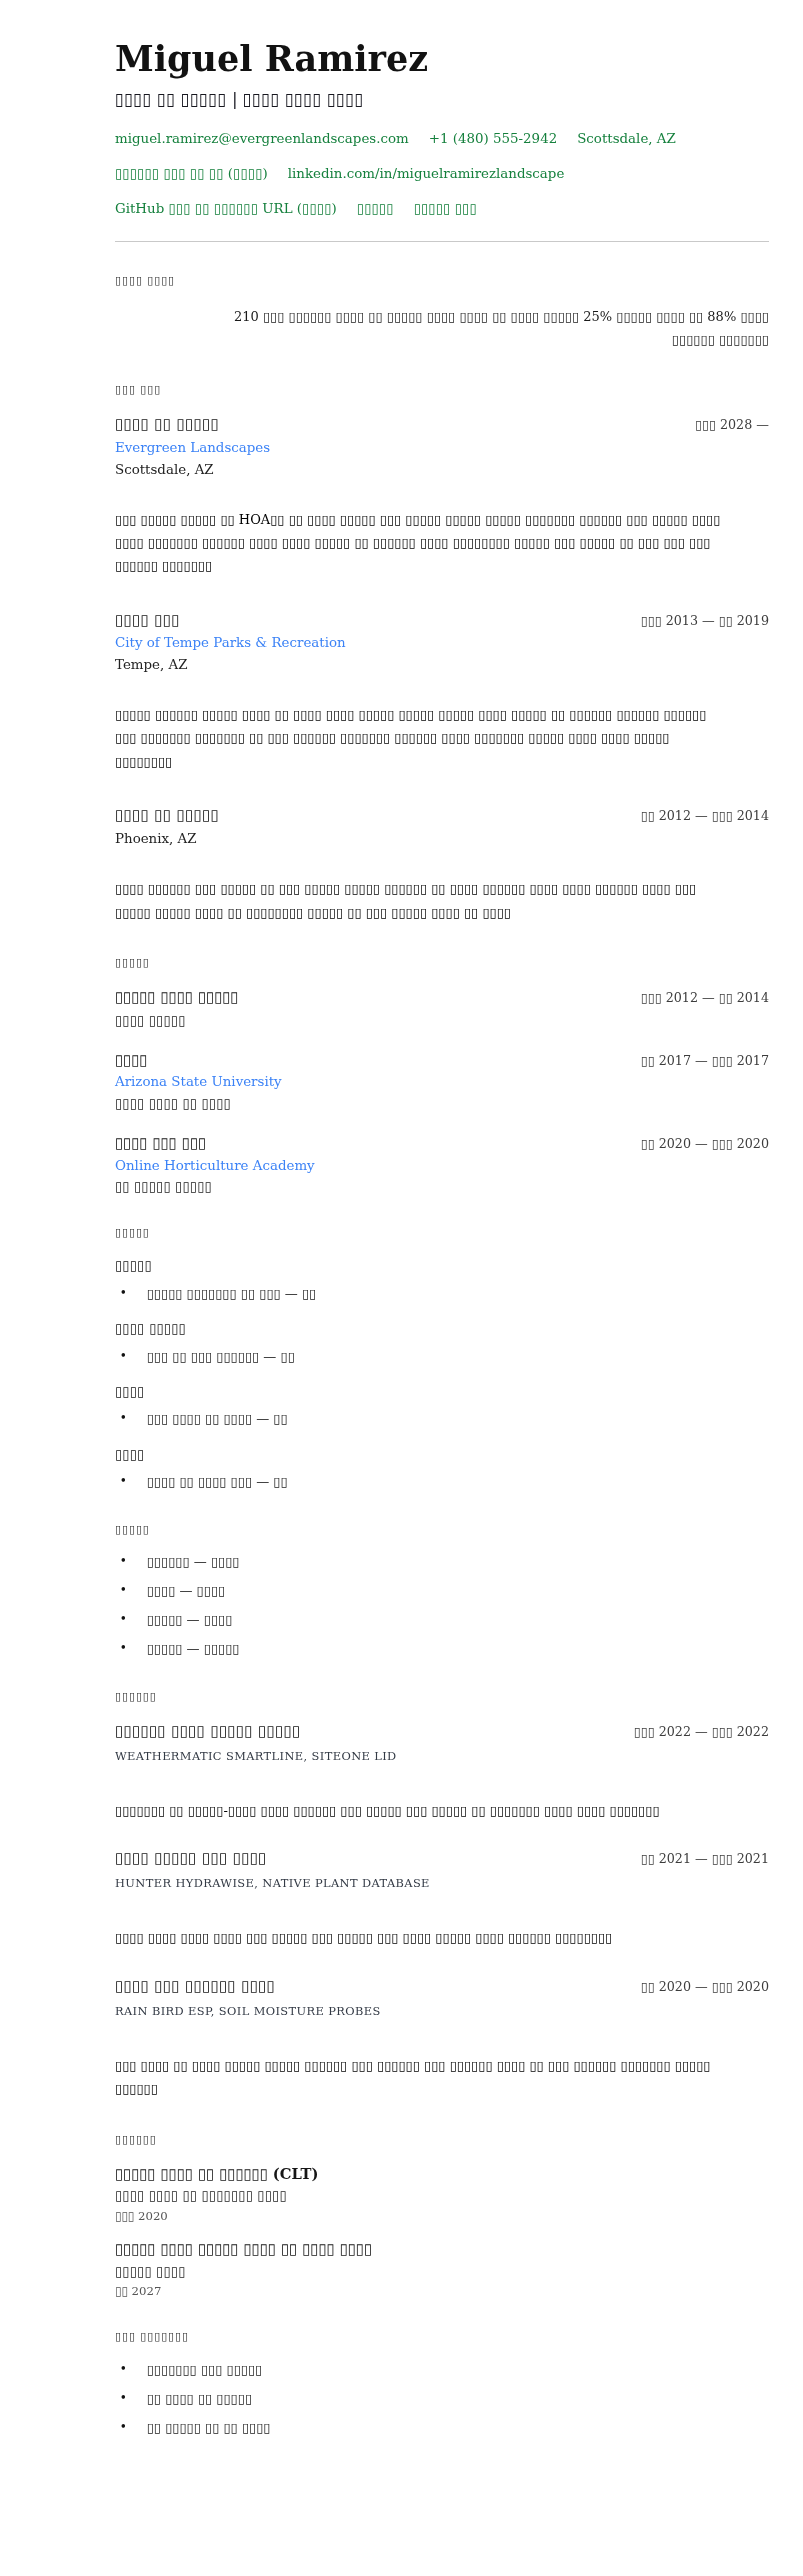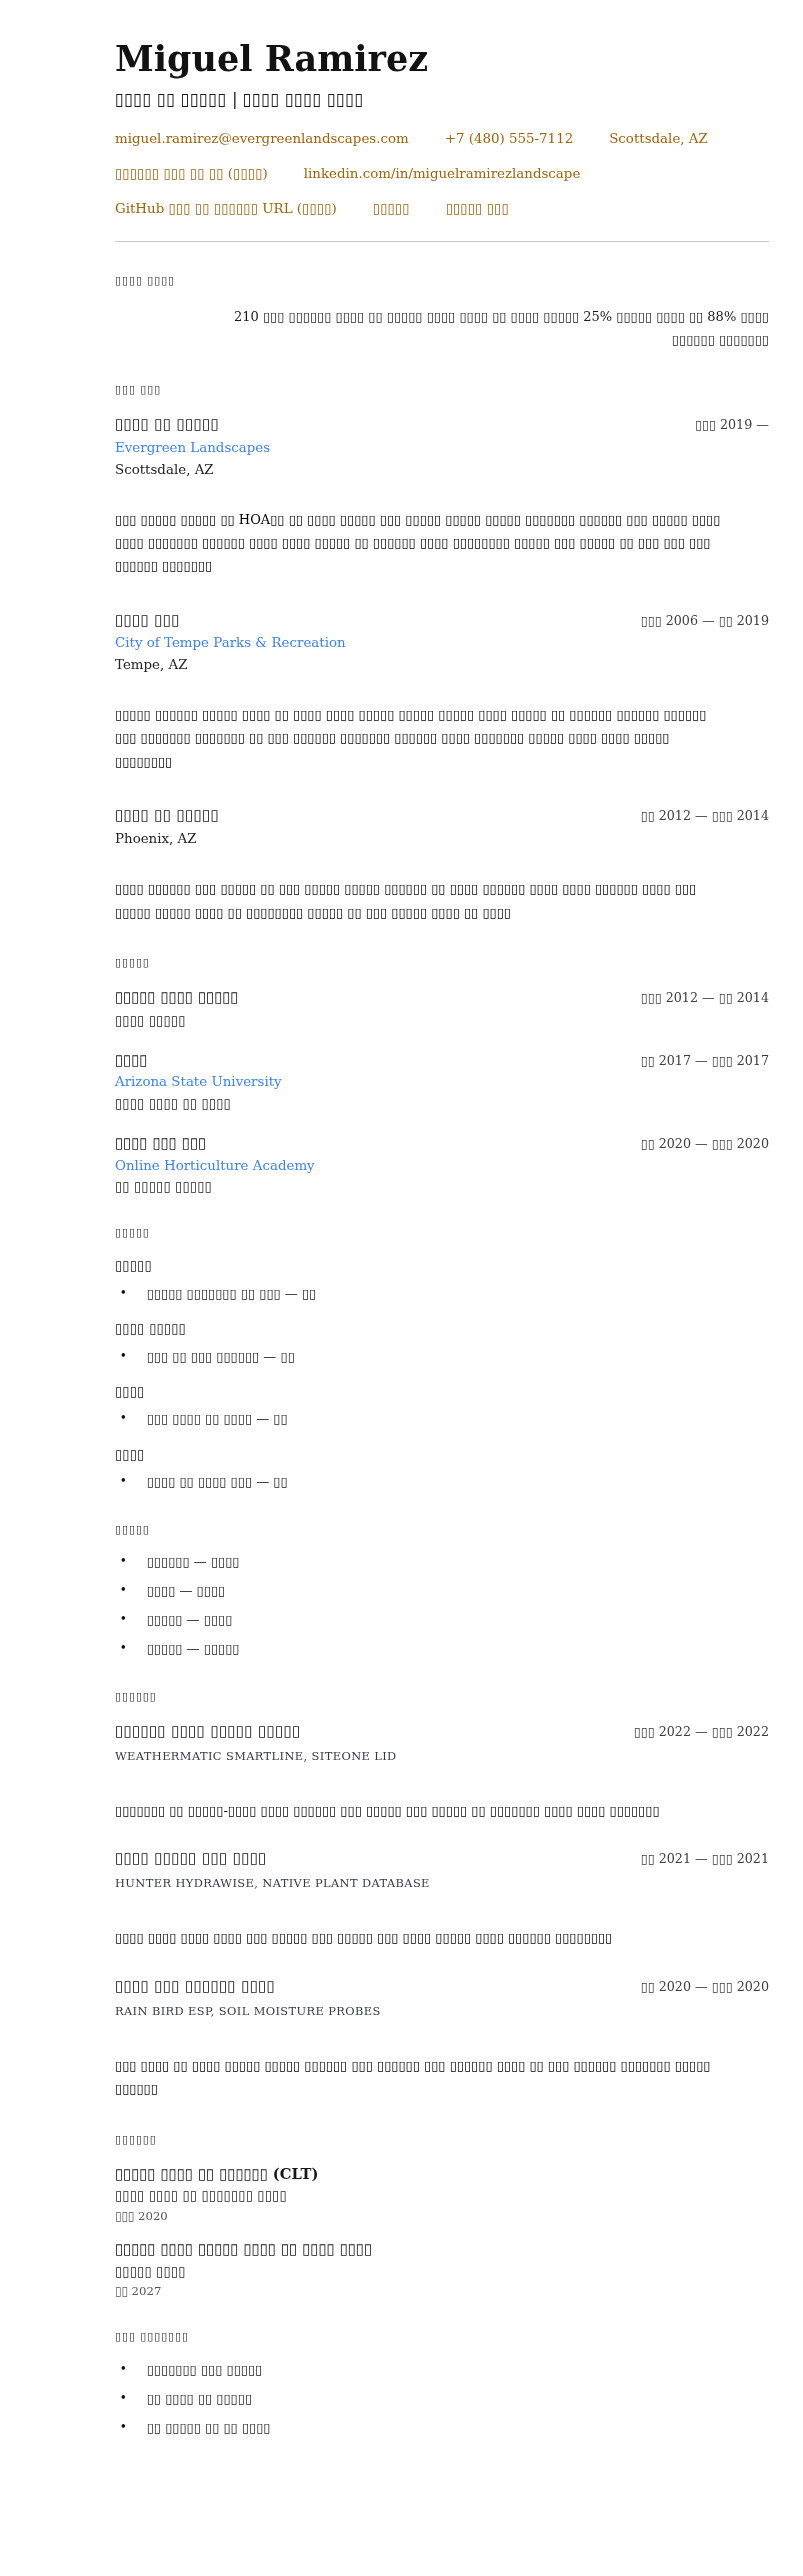--- a/index.html
+++ b/index.html
@@ -4,21 +4,21 @@
 <style>
   html,body{margin:0;padding:0;background:#ffffff;}
   .page{
     width:768px;min-height:2576px;box-sizing:border-box;
     padding:40px 47px 27px 67px;
     font-family:"DejaVu Serif", serif;
     color:#1a1a1a;background:#ffffff;margin-left:48px;
   }
   .name{font-size:35px;font-weight:bold;margin:0;line-height:1.08;color:#121212;}
   .subtitle{font-size:16.7px;margin-top:11.4px;color:#17171f;}
-  .contact-row{display:flex;gap:36px;font-size:13.4px;color:#a16207;margin-top:17.4px;line-height:1.3;}
+  .contact-row{display:flex;gap:20px;font-size:13.4px;color:#15803d;margin-top:17.4px;line-height:1.3;}
   .contact-row.first{margin-top:21px;}
   .divider{border:none;border-top:0.7px solid #c9c9c9;margin:24px 0 0 0;height:0;}
   .section{margin-top:31px;}
   .section-heading{font-size:11.4px;font-weight:normal;color:#333333;letter-spacing:0.7px;margin:0;}
   .para{font-size:13px;line-height:23.4px;margin-top:17.4px;white-space:pre-line;color:#1a1a1a;text-align:right;}
   .entry{margin-top:27px;}
   .work .entry{margin-top:33px;}
   .edu .entry{margin-top:23px;}
   .cert .entry{margin-top:17.4px;}
   .section-heading + .entry{margin-top:19px;}
@@ -40,21 +40,21 @@
 </head>
 <body>
 
 <div class="page">
 
   <div>
     <h1 class="name">Miguel Ramirez</h1>
     <div class="subtitle">▯▯▯▯ ▯▯ ▯▯▯▯▯ | ▯▯▯▯ ▯▯▯▯ ▯▯▯▯</div>
     <div class="contact-row first">
       <span>miguel.ramirez@evergreenlandscapes.com</span>
-      <span>+7 (480) 555-7112</span>
+      <span>+1 (480) 555-2942</span>
       <span>Scottsdale, AZ</span>
     </div>
     <div class="contact-row">
       <span>▯▯▯▯▯▯ ▯▯▯ ▯▯ ▯▯ (▯▯▯▯)</span>
       <span>linkedin.com/in/miguelramirezlandscape</span>
     </div>
     <div class="contact-row">
       <span>GitHub ▯▯▯ ▯▯ ▯▯▯▯▯▯ URL (▯▯▯▯)</span>
       <span>▯▯▯▯▯</span>
       <span>▯▯▯▯▯ ▯▯▯</span>
@@ -68,33 +68,33 @@
     <div class="para">210 ▯▯▯ ▯▯▯▯▯▯ ▯▯▯▯ ▯▯ ▯▯▯▯▯ ▯▯▯▯ ▯▯▯▯ ▯▯ ▯▯▯▯ ▯▯▯▯▯ 25% ▯▯▯▯▯ ▯▯▯▯ ▯▯ 88% ▯▯▯▯
 ▯▯▯▯▯▯ ▯▯▯▯▯▯▯</div>
   </div>
 
   <div class="section work">
     <h2 class="section-heading">▯▯▯ ▯▯▯</h2>
 
     <div class="entry">
       <div class="entry-head">
         <div class="entry-title">▯▯▯▯ ▯▯ ▯▯▯▯▯</div>
-        <div class="entry-dates">▯▯▯ 2019 —</div>
+        <div class="entry-dates">▯▯▯ 2028 —</div>
       </div>
       <div class="entry-sub">Evergreen Landscapes</div>
       <div class="entry-sub2">Scottsdale, AZ</div>
       <div class="entry-desc">▯▯▯ ▯▯▯▯▯ ▯▯▯▯▯ ▯▯ HOA▯▯ ▯▯ ▯▯▯▯ ▯▯▯▯▯ ▯▯▯ ▯▯▯▯▯ ▯▯▯▯▯ ▯▯▯▯▯ ▯▯▯▯▯▯▯ ▯▯▯▯▯▯ ▯▯▯ ▯▯▯▯▯ ▯▯▯▯
 ▯▯▯▯ ▯▯▯▯▯▯▯ ▯▯▯▯▯▯ ▯▯▯▯ ▯▯▯▯ ▯▯▯▯▯ ▯▯ ▯▯▯▯▯▯ ▯▯▯▯ ▯▯▯▯▯▯▯▯ ▯▯▯▯▯ ▯▯▯ ▯▯▯▯▯ ▯▯ ▯▯▯ ▯▯▯ ▯▯▯
 ▯▯▯▯▯▯ ▯▯▯▯▯▯▯</div>
     </div>
 
     <div class="entry">
       <div class="entry-head">
         <div class="entry-title">▯▯▯▯ ▯▯▯</div>
-        <div class="entry-dates">▯▯▯ 2006 — ▯▯ 2019</div>
+        <div class="entry-dates">▯▯▯ 2013 — ▯▯ 2019</div>
       </div>
       <div class="entry-sub">City of Tempe Parks &amp; Recreation</div>
       <div class="entry-sub2">Tempe, AZ</div>
       <div class="entry-desc">▯▯▯▯▯ ▯▯▯▯▯▯ ▯▯▯▯▯ ▯▯▯▯ ▯▯ ▯▯▯▯ ▯▯▯▯ ▯▯▯▯▯ ▯▯▯▯▯ ▯▯▯▯▯ ▯▯▯▯ ▯▯▯▯▯ ▯▯ ▯▯▯▯▯▯ ▯▯▯▯▯▯ ▯▯▯▯▯▯
 ▯▯▯ ▯▯▯▯▯▯▯ ▯▯▯▯▯▯▯ ▯▯ ▯▯▯ ▯▯▯▯▯▯ ▯▯▯▯▯▯▯ ▯▯▯▯▯▯ ▯▯▯▯ ▯▯▯▯▯▯▯ ▯▯▯▯▯ ▯▯▯▯ ▯▯▯▯ ▯▯▯▯▯
 ▯▯▯▯▯▯▯▯</div>
     </div>
 
     <div class="entry">
       <div class="entry-head">

